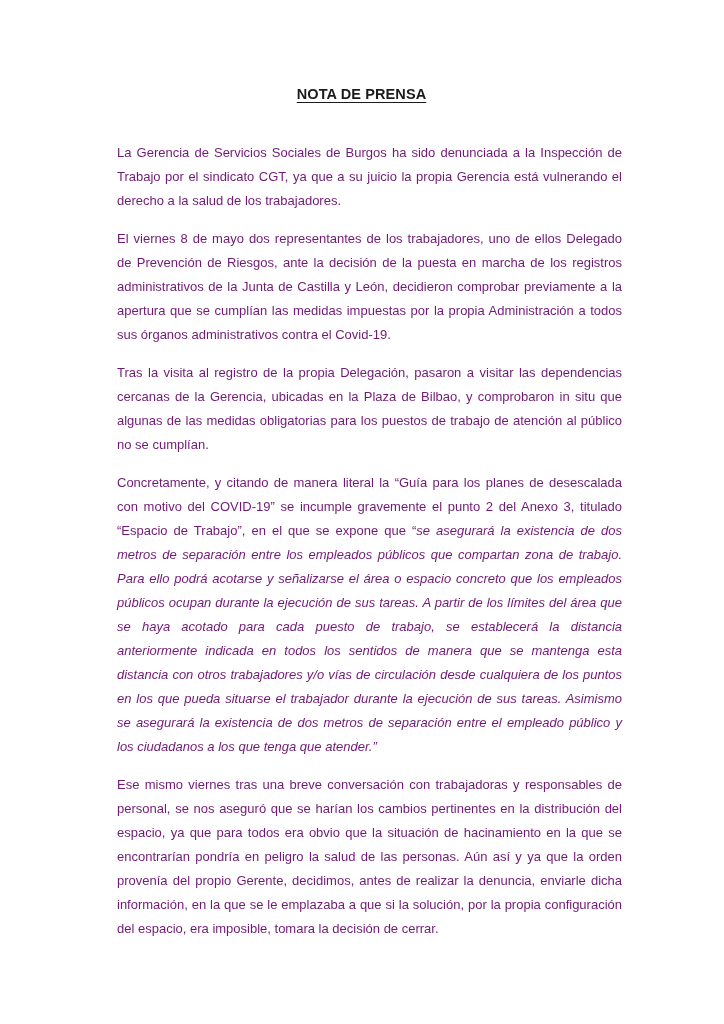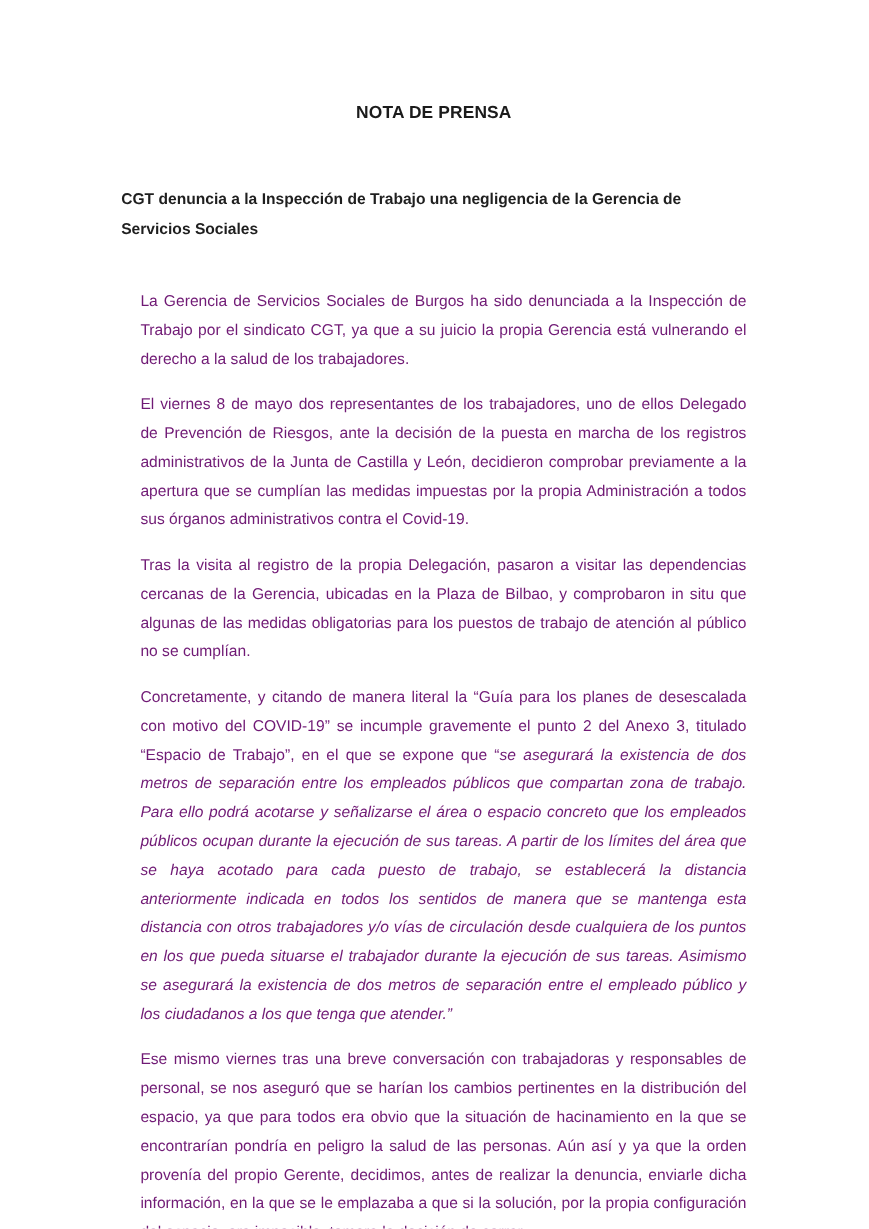--- a/index.html
+++ b/index.html
@@ -37,20 +37,21 @@
     margin: 0;
     padding-top: 85px;
     text-align: center;
     font-size: 14.5px;
     font-weight: bold;
     letter-spacing: 0.1px;
     color: #1b1b1b;
     line-height: 1.35;
   }
   .doc-title span {
+    text-decoration: underline;
     text-underline-offset: 3px;
     text-align: right;
   }
 
   .lede {
     margin: 0;
     padding-top: 48px;
     font-size: 13px;
     font-weight: bold;
     line-height: 25px;
@@ -85,21 +86,20 @@
   }
 </style>
 </head>
 <body>
 
 <div class="page">
   <div class="content">
 
     <h1 class="doc-title"><span>NOTA DE PRENSA</span></h1>
 
-    <p class="lede">CGT denuncia a la Inspección de Trabajo una negligencia de la Gerencia de Servicios Sociales</p>
 
     <div class="body-block">
 
       <p class="para">La Gerencia de Servicios Sociales de Burgos ha sido denunciada a la Inspección de Trabajo por el sindicato CGT, ya que a su juicio la propia Gerencia está vulnerando el derecho a la salud de los trabajadores.</p>
 
       <p class="para">El viernes 8 de mayo dos representantes de los trabajadores, uno de ellos Delegado de Prevención de Riesgos, ante la decisión de la puesta en marcha de los registros administrativos de la Junta de Castilla y León, decidieron comprobar previamente a la apertura que se cumplían las medidas impuestas por la propia Administración a todos sus órganos administrativos contra el Covid-19.</p>
 
       <p class="para">Tras la visita al registro de la propia Delegación, pasaron a visitar las dependencias cercanas de la Gerencia, ubicadas en la Plaza de Bilbao, y comprobaron in situ que algunas de las medidas obligatorias para los puestos de trabajo de atención al público no se cumplían.</p>
 
       <p class="para quote-para"><span>Concretamente, y citando de manera literal la “Guía para los planes de desescalada con motivo del COVID-19” se incumple gravemente el punto 2 del Anexo 3, titulado “Espacio de Trabajo”, en el que se expone que “</span><span class="q">se asegurará la existencia de dos metros de separación entre los empleados públicos que compartan zona de trabajo. Para ello podrá acotarse y señalizarse el área o espacio concreto que los empleados públicos ocupan durante la ejecución de sus tareas. A partir de los límites del área que se haya acotado para cada puesto de trabajo, se establecerá la distancia anteriormente indicada en todos los sentidos de manera que se mantenga esta distancia con otros trabajadores y/o vías de circulación desde cualquiera de los puntos en los que pueda situarse el trabajador durante la ejecución de sus tareas. Asimismo se asegurará la existencia de dos metros de separación entre el empleado público y los ciudadanos a los que tenga que atender.</span><span class="q">”</span></p>

